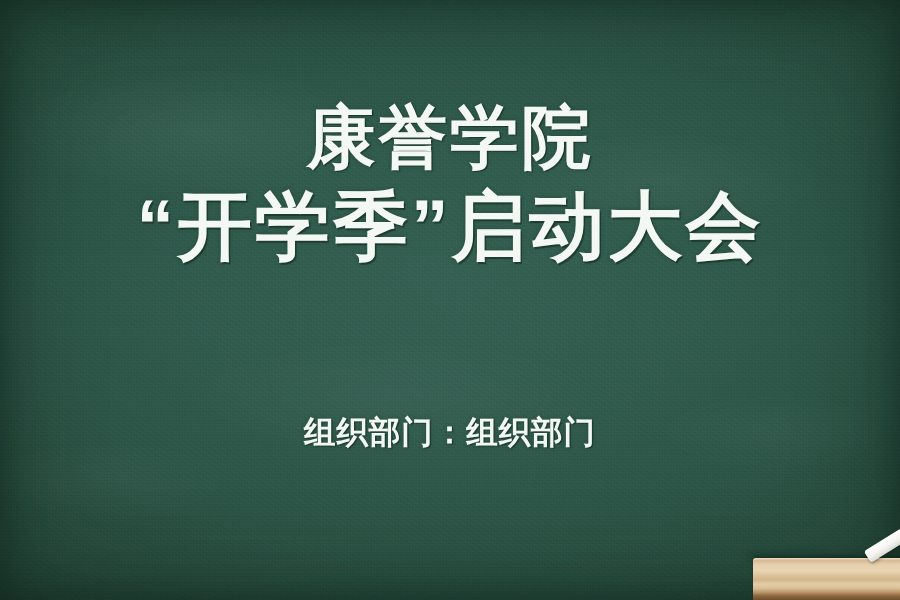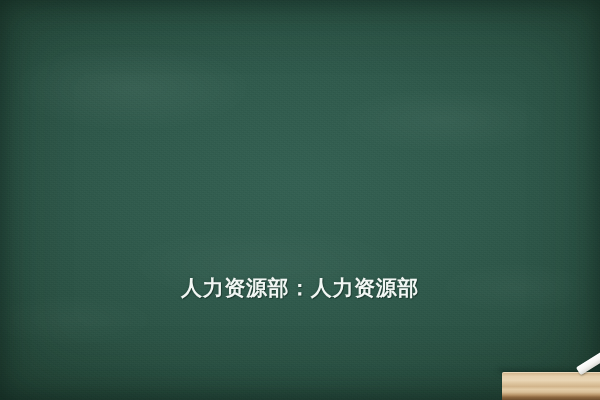--- a/index.html
+++ b/index.html
@@ -180,20 +180,24 @@
 </head>
 <body>
 
 <div class="slide">
 
   <div class="board-base"></div>
   <div class="board-smudge"></div>
   <div class="board-grain"></div>
   <div class="board-vignette"></div>
 
-
-  <div class="subtitle">人力资源部：人力资源部</div>
+  <div class="title-block">
+    <div class="title-line title-line-1">康誉学院</div>
+    <div class="title-line title-line-2">“开学季”启动大会</div>
+  </div>
+
+  <div class="subtitle">组织部门：组织部门</div>
 
   <div class="ledge-shadow"></div>
   <div class="ledge"></div>
   <div class="chalk"></div>
 
 </div>
 
 </body></html>

